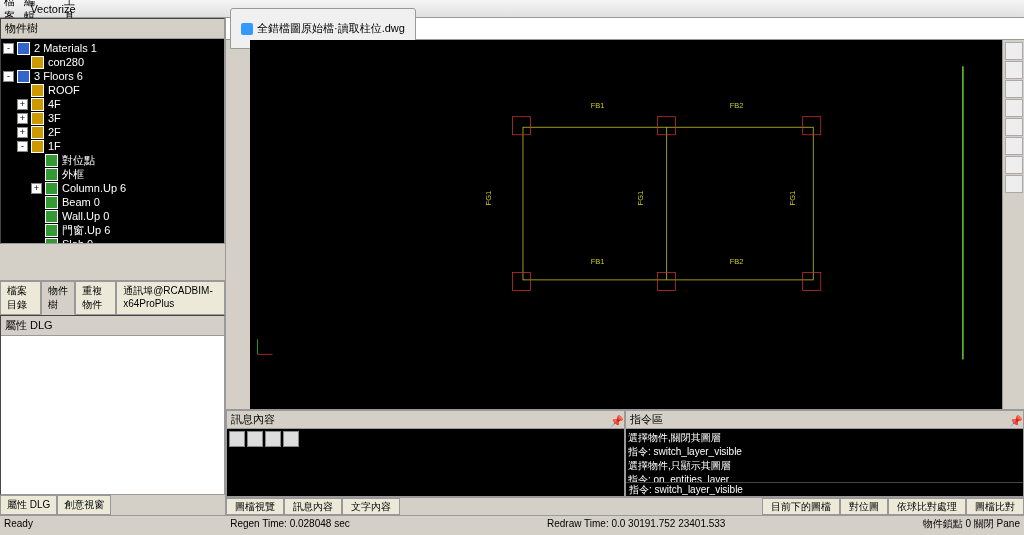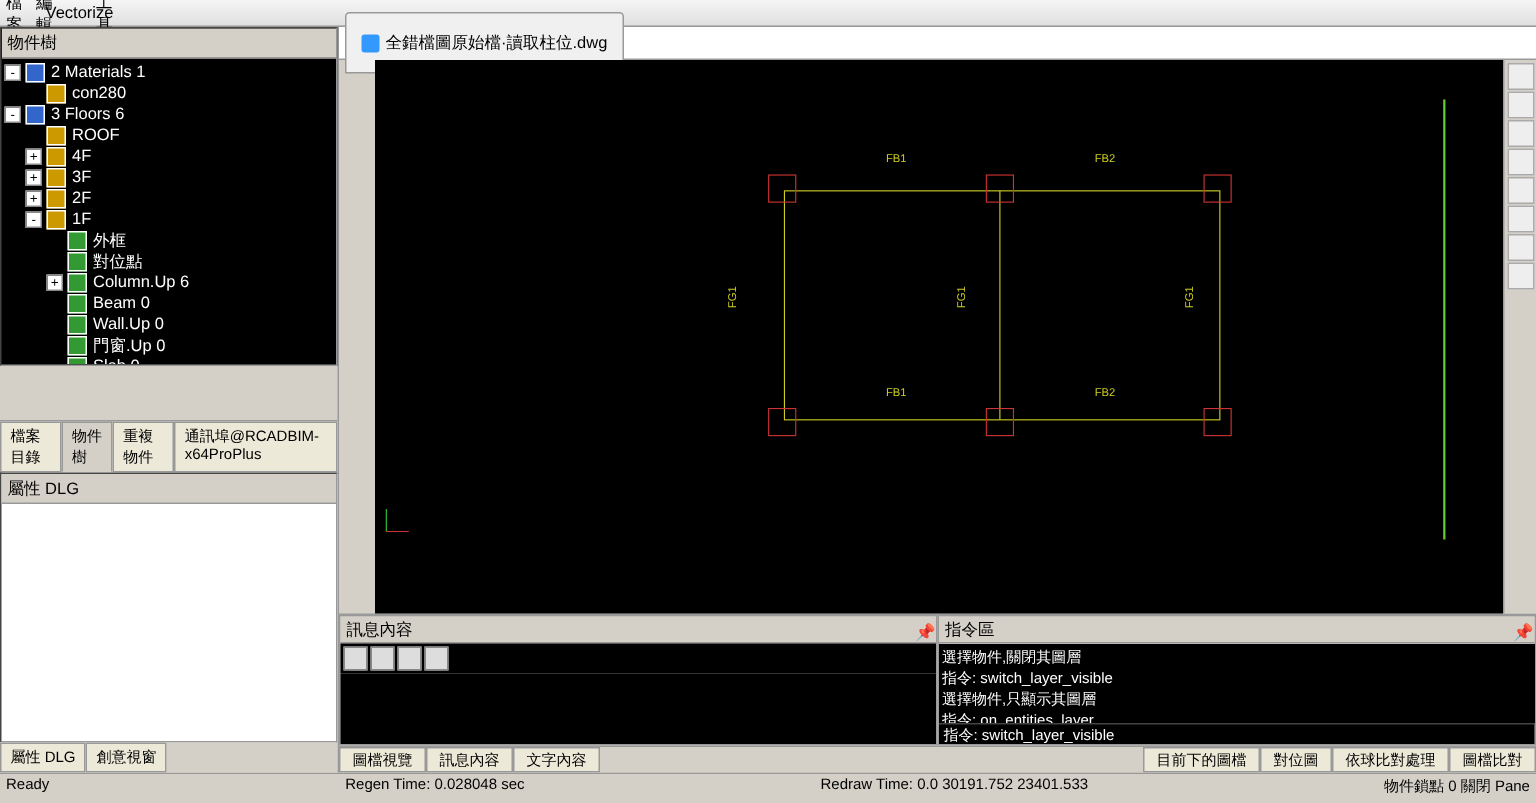--- a/index.html
+++ b/index.html
@@ -106,51 +106,51 @@
           <div class="tree-row">
             <span class="ind" style="width:14px"></span>
             <span class="exp">-</span>
             <span class="ticon y"></span>
             <span>1F</span>
           </div>
           <div class="tree-row">
             <span class="ind" style="width:28px"></span>
             <span style="width:14px"></span>
             <span class="ticon g"></span>
+            <span>對位點</span>
+          </div>
+          <div class="tree-row">
+            <span class="ind" style="width:28px"></span>
+            <span style="width:14px"></span>
+            <span class="ticon g"></span>
             <span>外框</span>
           </div>
           <div class="tree-row">
             <span class="ind" style="width:28px"></span>
-            <span style="width:14px"></span>
-            <span class="ticon g"></span>
-            <span>對位點</span>
-          </div>
-          <div class="tree-row">
-            <span class="ind" style="width:28px"></span>
             <span class="exp">+</span>
             <span class="ticon g"></span>
             <span>Column.Up 6</span>
           </div>
           <div class="tree-row">
             <span class="ind" style="width:28px"></span>
             <span style="width:14px"></span>
             <span class="ticon g"></span>
             <span>Beam 0</span>
           </div>
           <div class="tree-row">
             <span class="ind" style="width:28px"></span>
             <span style="width:14px"></span>
             <span class="ticon g"></span>
             <span>Wall.Up 0</span>
           </div>
           <div class="tree-row">
             <span class="ind" style="width:28px"></span>
             <span style="width:14px"></span>
             <span class="ticon g"></span>
-            <span>門窗.Up 0</span>
+            <span>門窗.Up 6</span>
           </div>
           <div class="tree-row">
             <span class="ind" style="width:28px"></span>
             <span style="width:14px"></span>
             <span class="ticon g"></span>
             <span>Slab 0</span>
           </div>
           <div class="tree-row">
             <span class="ind" style="width:28px"></span>
             <span style="width:14px"></span>

